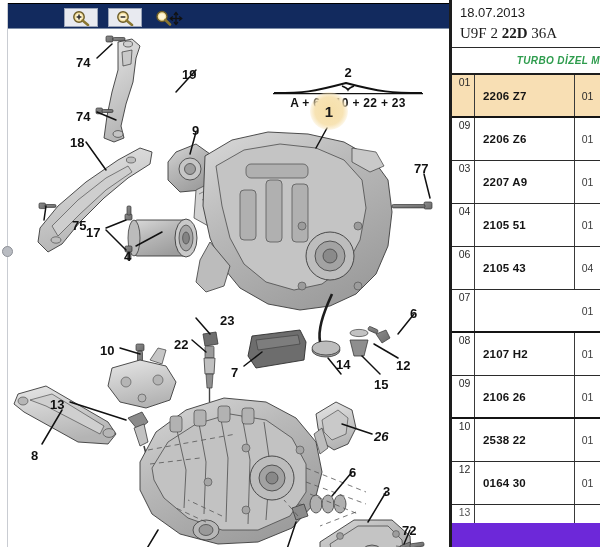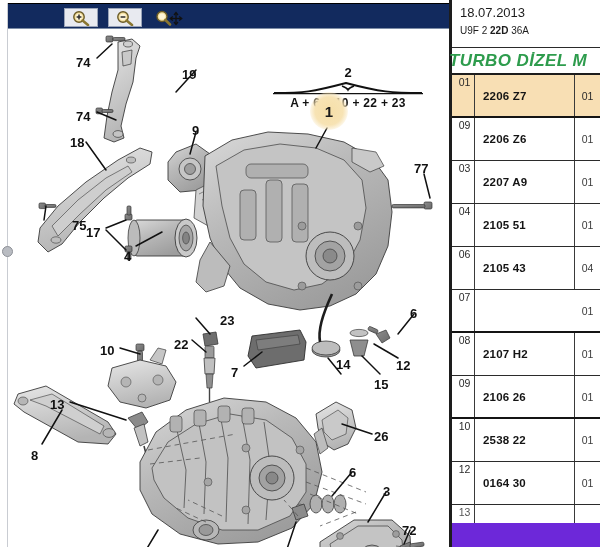--- a/index.html
+++ b/index.html
@@ -70,31 +70,31 @@
     font-size:12px;font-weight:bold;color:#111;letter-spacing:.3px;
   }
 
   
   #sidepane{
     position:absolute;left:449px;top:0;width:179px;height:547px;
     background:#6d28d9;border-left:3px solid #1d1d1d;box-sizing:border-box;
   }
   #side-head{position:absolute;left:0;top:0;width:148px;height:47px;background:#fff;}
   #side-date{position:absolute;left:8px;top:5px;font-size:13px;color:#1c1c1c;}
-  #side-code{position:absolute;left:8px;top:25px;font-size:10px;color:#1c1c1c;white-space:nowrap;}
+  #side-code{position:absolute;left:8px;top:25px;font-size:15px;color:#1c1c1c;white-space:nowrap;font-family:Liberation Serif, serif;}
   #side-code b{font-weight:bold;}
   #side-band{
     position:absolute;left:0;top:47px;width:148px;height:28px;
     border-top:1px solid #2a2a2a;border-bottom:2px solid #1d1d1d;
     box-sizing:border-box;background:#fff;
     display:flex;align-items:center;justify-content:flex-end;
   }
   #side-band span{
-    font-size:17px;font-style:italic;font-weight:bold;color:#2e9c4d;
-    letter-spacing:.4px;padding-right:13px;white-space:nowrap;
+    font-size:10px;font-style:italic;font-weight:bold;color:#2e9c4d;
+    letter-spacing:.4px;padding-right:0;white-space:nowrap;
   }
 
   #tbl{position:absolute;left:0;top:75px;width:148px;height:472px;overflow:hidden;text-align:center;}
   .trow{
     position:relative;height:43px;width:148px;box-sizing:border-box;
     border-bottom:1px solid #2b2b2b;background:#fff;
   }
   .trow.thick{border-bottom:2px solid #141414;}
   .trow.hl{background:#f8dfb4;}
   .trow .idx{
@@ -449,21 +449,21 @@
           <div class="lbl s13" style="left: 176px; top: 284px; margin-left: 44px;">23</div>
           <div class="lbl s13" style="left: 174px; top: 308px;">22</div>
           <div class="lbl s13" style="left: 100px; top: 314px;">10</div>
           <div class="lbl s13" style="left: 231px; top: 336px;">7</div>
           <div class="lbl s13" style="left: 410px; top: 277px;">6</div>
           <div class="lbl s13" style="left: 396px; top: 329px;">12</div>
           <div class="lbl s13" style="left: 336px; top: 328px;">14</div>
           <div class="lbl s13" style="left: 374px; top: 348px;">15</div>
           <div class="lbl s13" style="left: 50px; top: 368px;">13</div>
           <div class="lbl s13" style="left: 31px; top: 419px;">8</div>
-          <div class="lbl s13" style="left: 374px; top: 400px;">26</div>
+          <div class="lbl s13" style="left: 374px; top: 400px; font-style: italic;">26</div>
           <div class="lbl s13" style="left: 349px; top: 436px;">6</div>
           <div class="lbl s13" style="left: 383px; top: 455px;">3</div>
           <div class="lbl s13" style="left: 402px; top: 494px;">72</div>
         </div>
     </div>
 
     <div id="left-rail"></div>
     <div id="left-rail-line"></div>
     <div id="gutter-nub"></div>
   </div>

